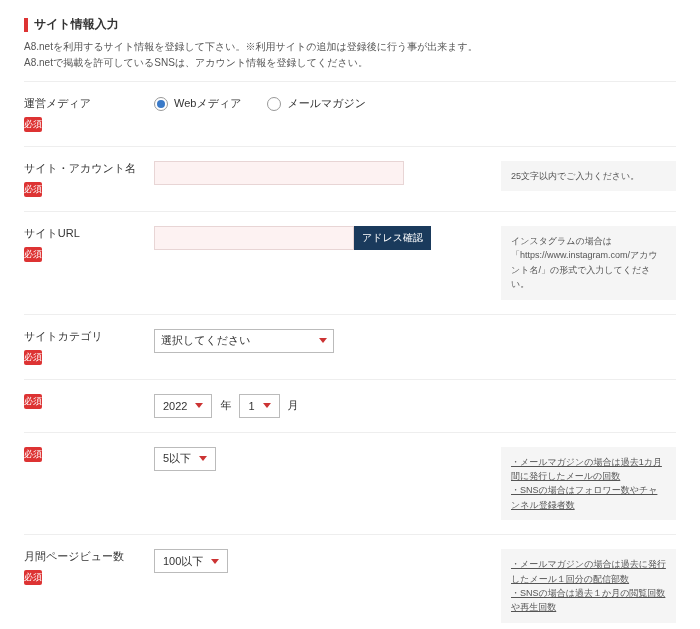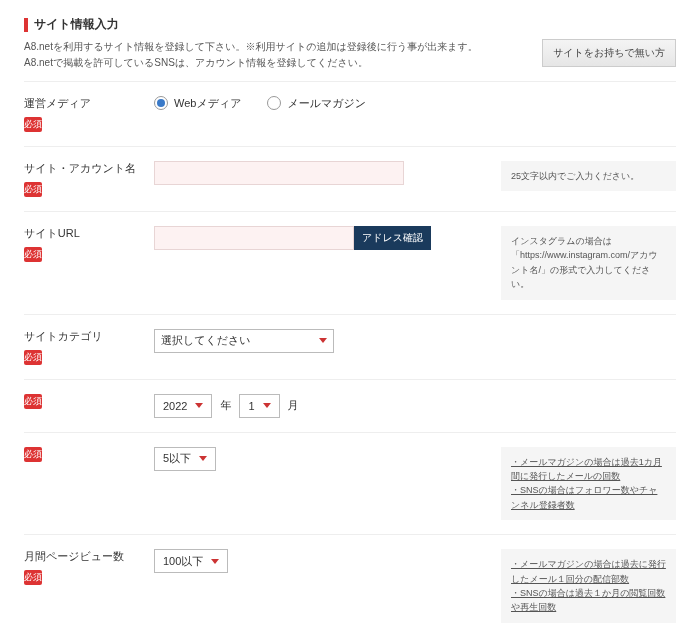--- a/index.html
+++ b/index.html
@@ -116,21 +116,21 @@
     }
     .select.wide { width: 180px; justify-content: space-between; }
     .select.sm { padding: 2px 8px; gap: 8px; }
     .caret {
       width: 0; height: 0;
       border-left: 4px solid transparent;
       border-right: 4px solid transparent;
       border-top: 5px solid #c33;
     }
     .radio-group { display: flex; gap: 26px; align-items: center; }
-    .radio-item { display: flex; align-items: flex-start; gap: 6px; font-size: 11px; }
+    .radio-item { display: flex; align-items: flex-end; gap: 6px; font-size: 11px; }
     .radio-outer {
       width: 14px; height: 14px; border: 1px solid #999; border-radius: 50%;
       display: flex; align-items: center; justify-content: center;
     }
     .radio-outer.checked .radio-inner {
       width: 8px; height: 8px; background: #3a7ac8; border-radius: 50%;
     }
     .unit { font-size: 11px; color: #333; }
   </style>
 </head>
@@ -141,21 +141,20 @@
   <div class="section-title">
     <span class="bar"></span>
     <span>サイト情報入力</span>
   </div>
 
   <div class="header-row">
     <div class="intro">
       <div>A8.netを利用するサイト情報を登録して下さい。※利用サイトの追加は登録後に行う事が出来ます。</div>
       <div>A8.netで掲載を許可しているSNSは、アカウント情報を登録してください。</div>
     </div>
-    <button class="no-site-btn">サイトをお持ちで無い方</button>
   </div>
 
   <div class="form-row">
     <div class="label-col">
       <div class="lbl">運営メディア</div>
       <span class="req-badge">必須</span>
     </div>
     <div class="input-col">
       <div class="radio-group">
         <label class="radio-item">

